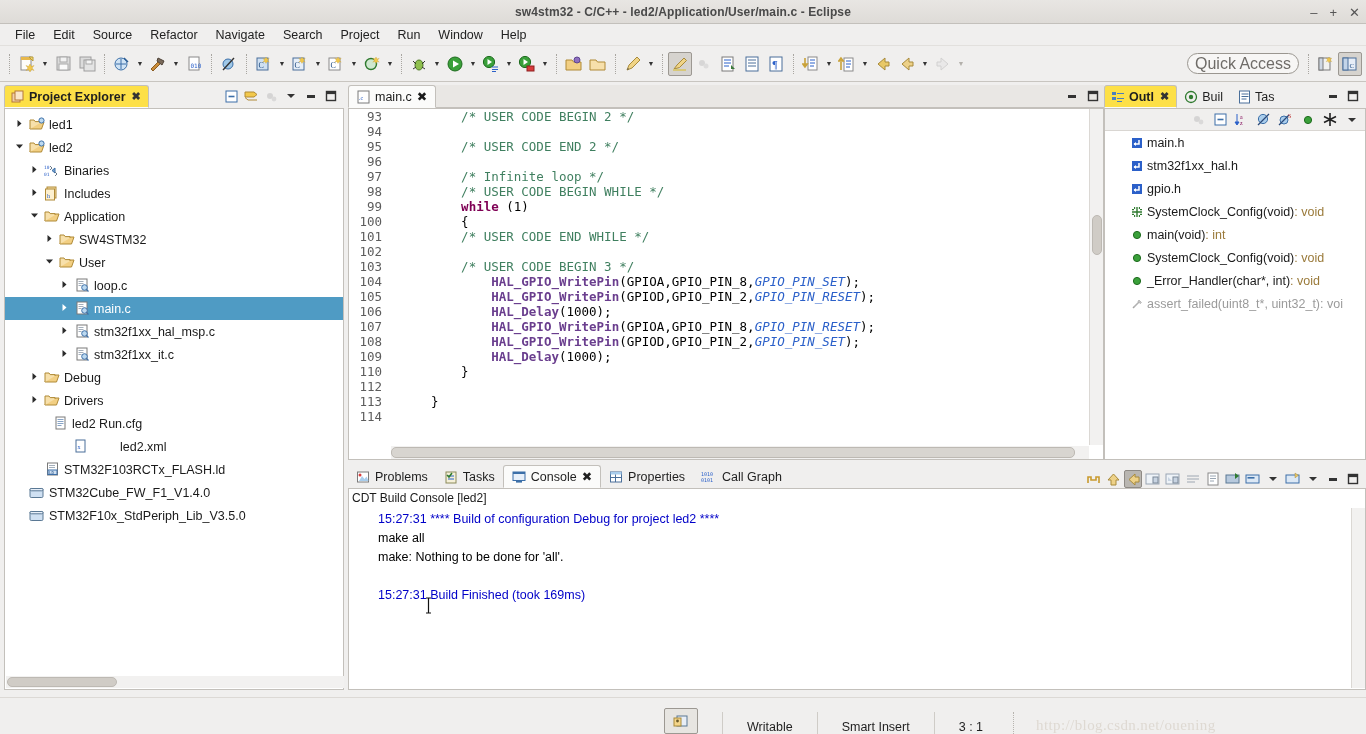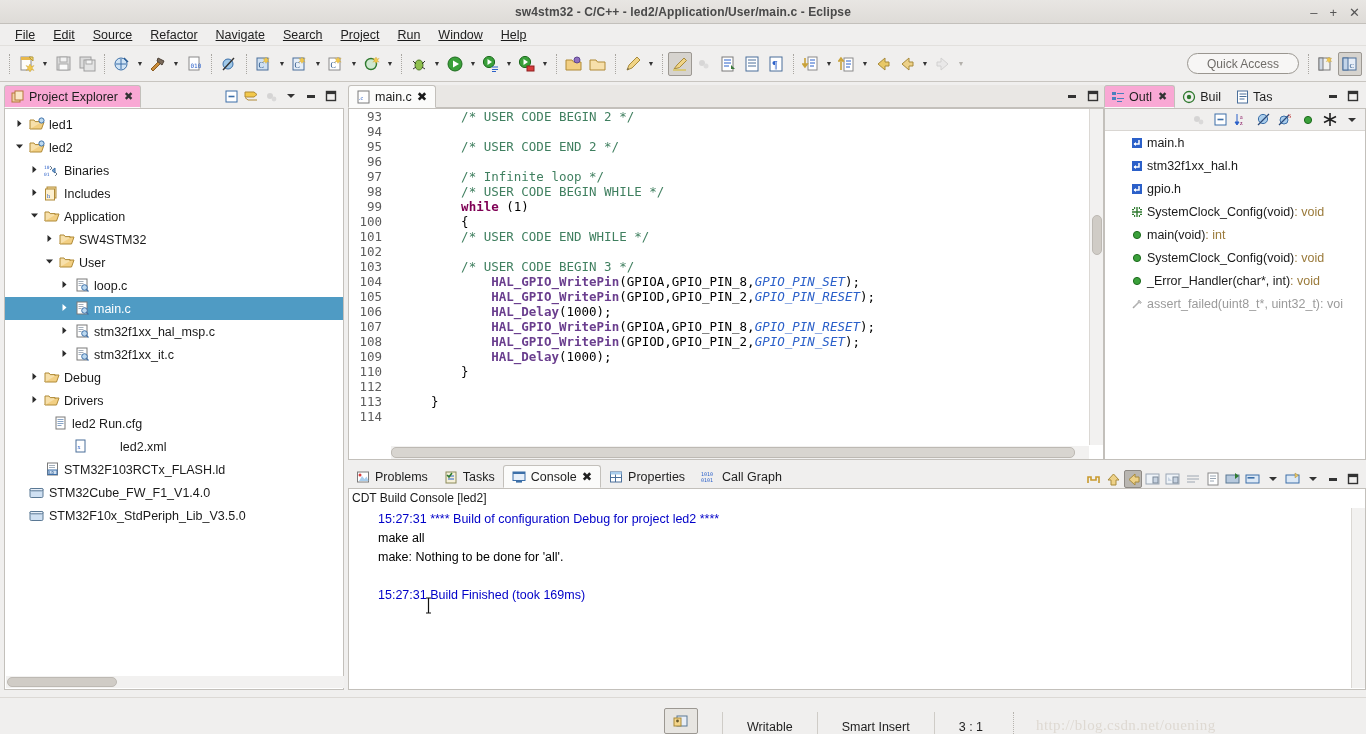--- a/index.html
+++ b/index.html
@@ -31,21 +31,20 @@
     display: flex; align-items: center; gap: 12px;
     color: #555; font-size: 13px;
   }
   .win-btns span { cursor: default; line-height: 1; }
 
   
   .menubar {
     height: 22px; background: #f0efee;
     display: flex; align-items: center; padding-left: 6px;
     border-bottom: 1px solid #e2e0dd;
-    text-decoration: underline;
   }
   .menubar .mi {
     padding: 2px 9px; font-size: 12.5px; color: #222; border-radius: 2px;
   }
 
   
   .toolbar {
     height: 36px; background: #f0efee;
     border-bottom: 1px solid #c8c5c0;
     display: flex; align-items: center; padding: 0 4px;
@@ -64,21 +63,21 @@
     width: 12px; height: 24px; display: flex; align-items: center;
     justify-content: center; font-size: 7px; color: #333;
   }
   .tb-arrow.dim { color: #b3b0ab; }
   .qa {
     margin-left: auto; margin-right: 4px;
     height: 21px; width: 112px;
     border: 1px solid #9a9690; border-radius: 11px;
     background: #f7f6f5; color: #6f6c68;
     display: flex; align-items: center; justify-content: center;
-    font-size: 12px;
+    font-size: 16px;
   }
 
   
   .ic { display:block; }
 
   
   .main { position: absolute; left:0; top: 82px; right:0; bottom: 40px; }
 
   
   .view { position: absolute; background: #f0efee; }
@@ -87,24 +86,24 @@
     position: relative;
     background: #f0efee;
   }
   .vtab {
     height: 23px; display: flex; align-items: center; gap: 4px;
     padding: 0 7px 0 6px; font-size: 12.5px;
     border: 1px solid transparent;
     color: #1f1f1f;
   }
   .vtab.active {
-    background: #f9a8d4;
+    background: #fde047;
     border: 1px solid #c3c0bb; border-bottom-color: #fbfbfa;
     border-radius: 3px 3px 0 0;
-    font-weight: normal;
+    font-weight: bold;
     margin-top: 35px;
   }
   .vtab .xmark { font-size: 11px; color: #333; margin-left: 2px; }
   .vtools {
     margin-left: auto; display: flex; align-items: center;
     gap: 2px; padding-right: 4px; height: 24px;
   }
   .vtool { width:18px; height:18px; display:flex; align-items:center; justify-content:center; }
   .vbody {
     position: absolute; left:0; right:0; top:24px; bottom:0;

